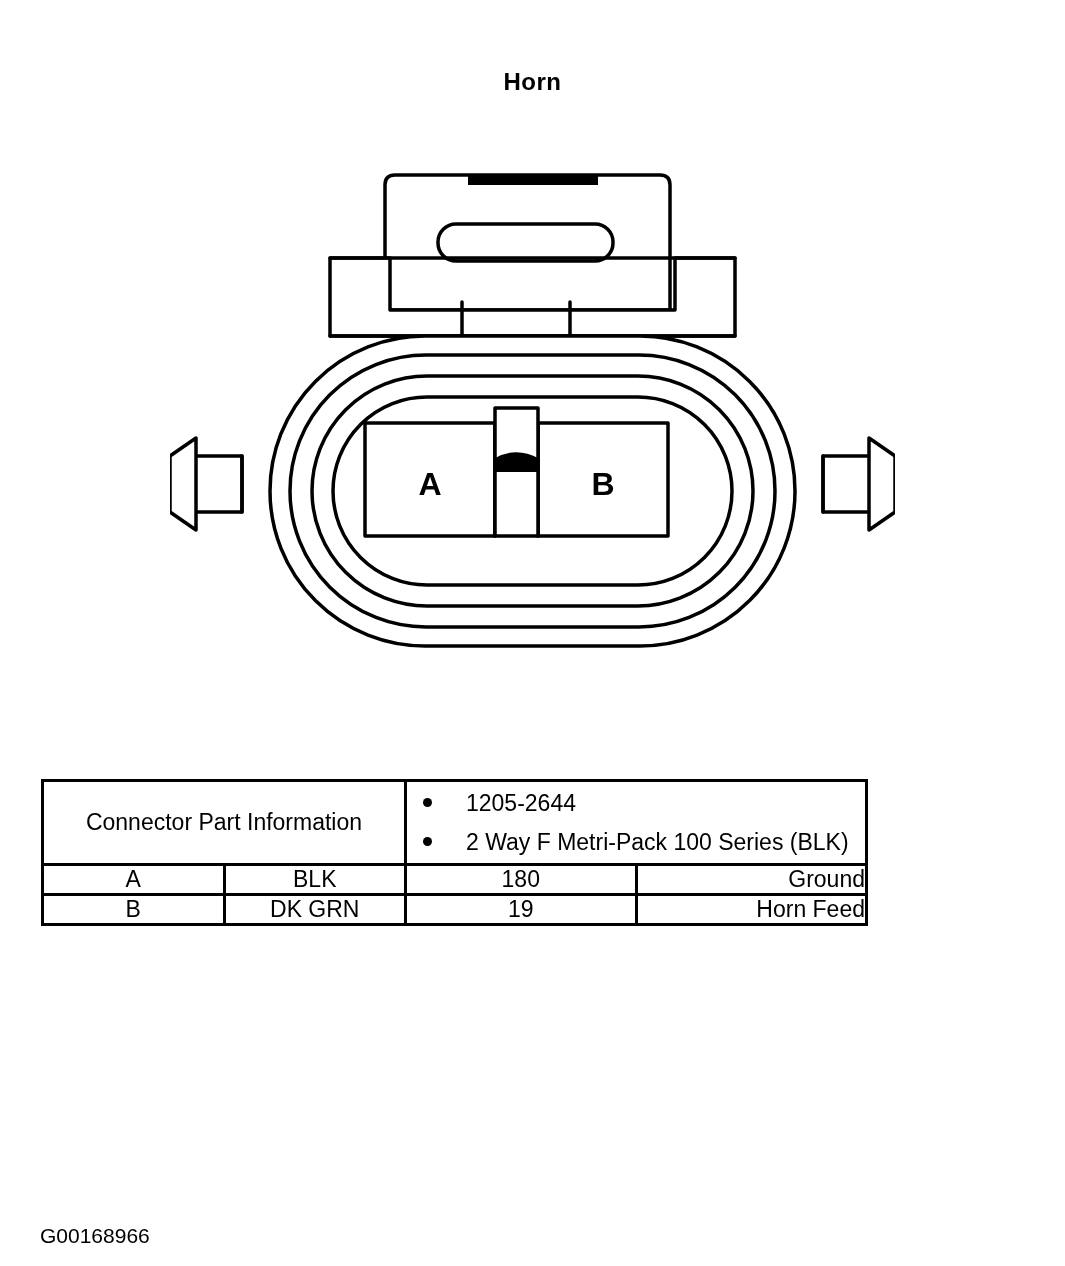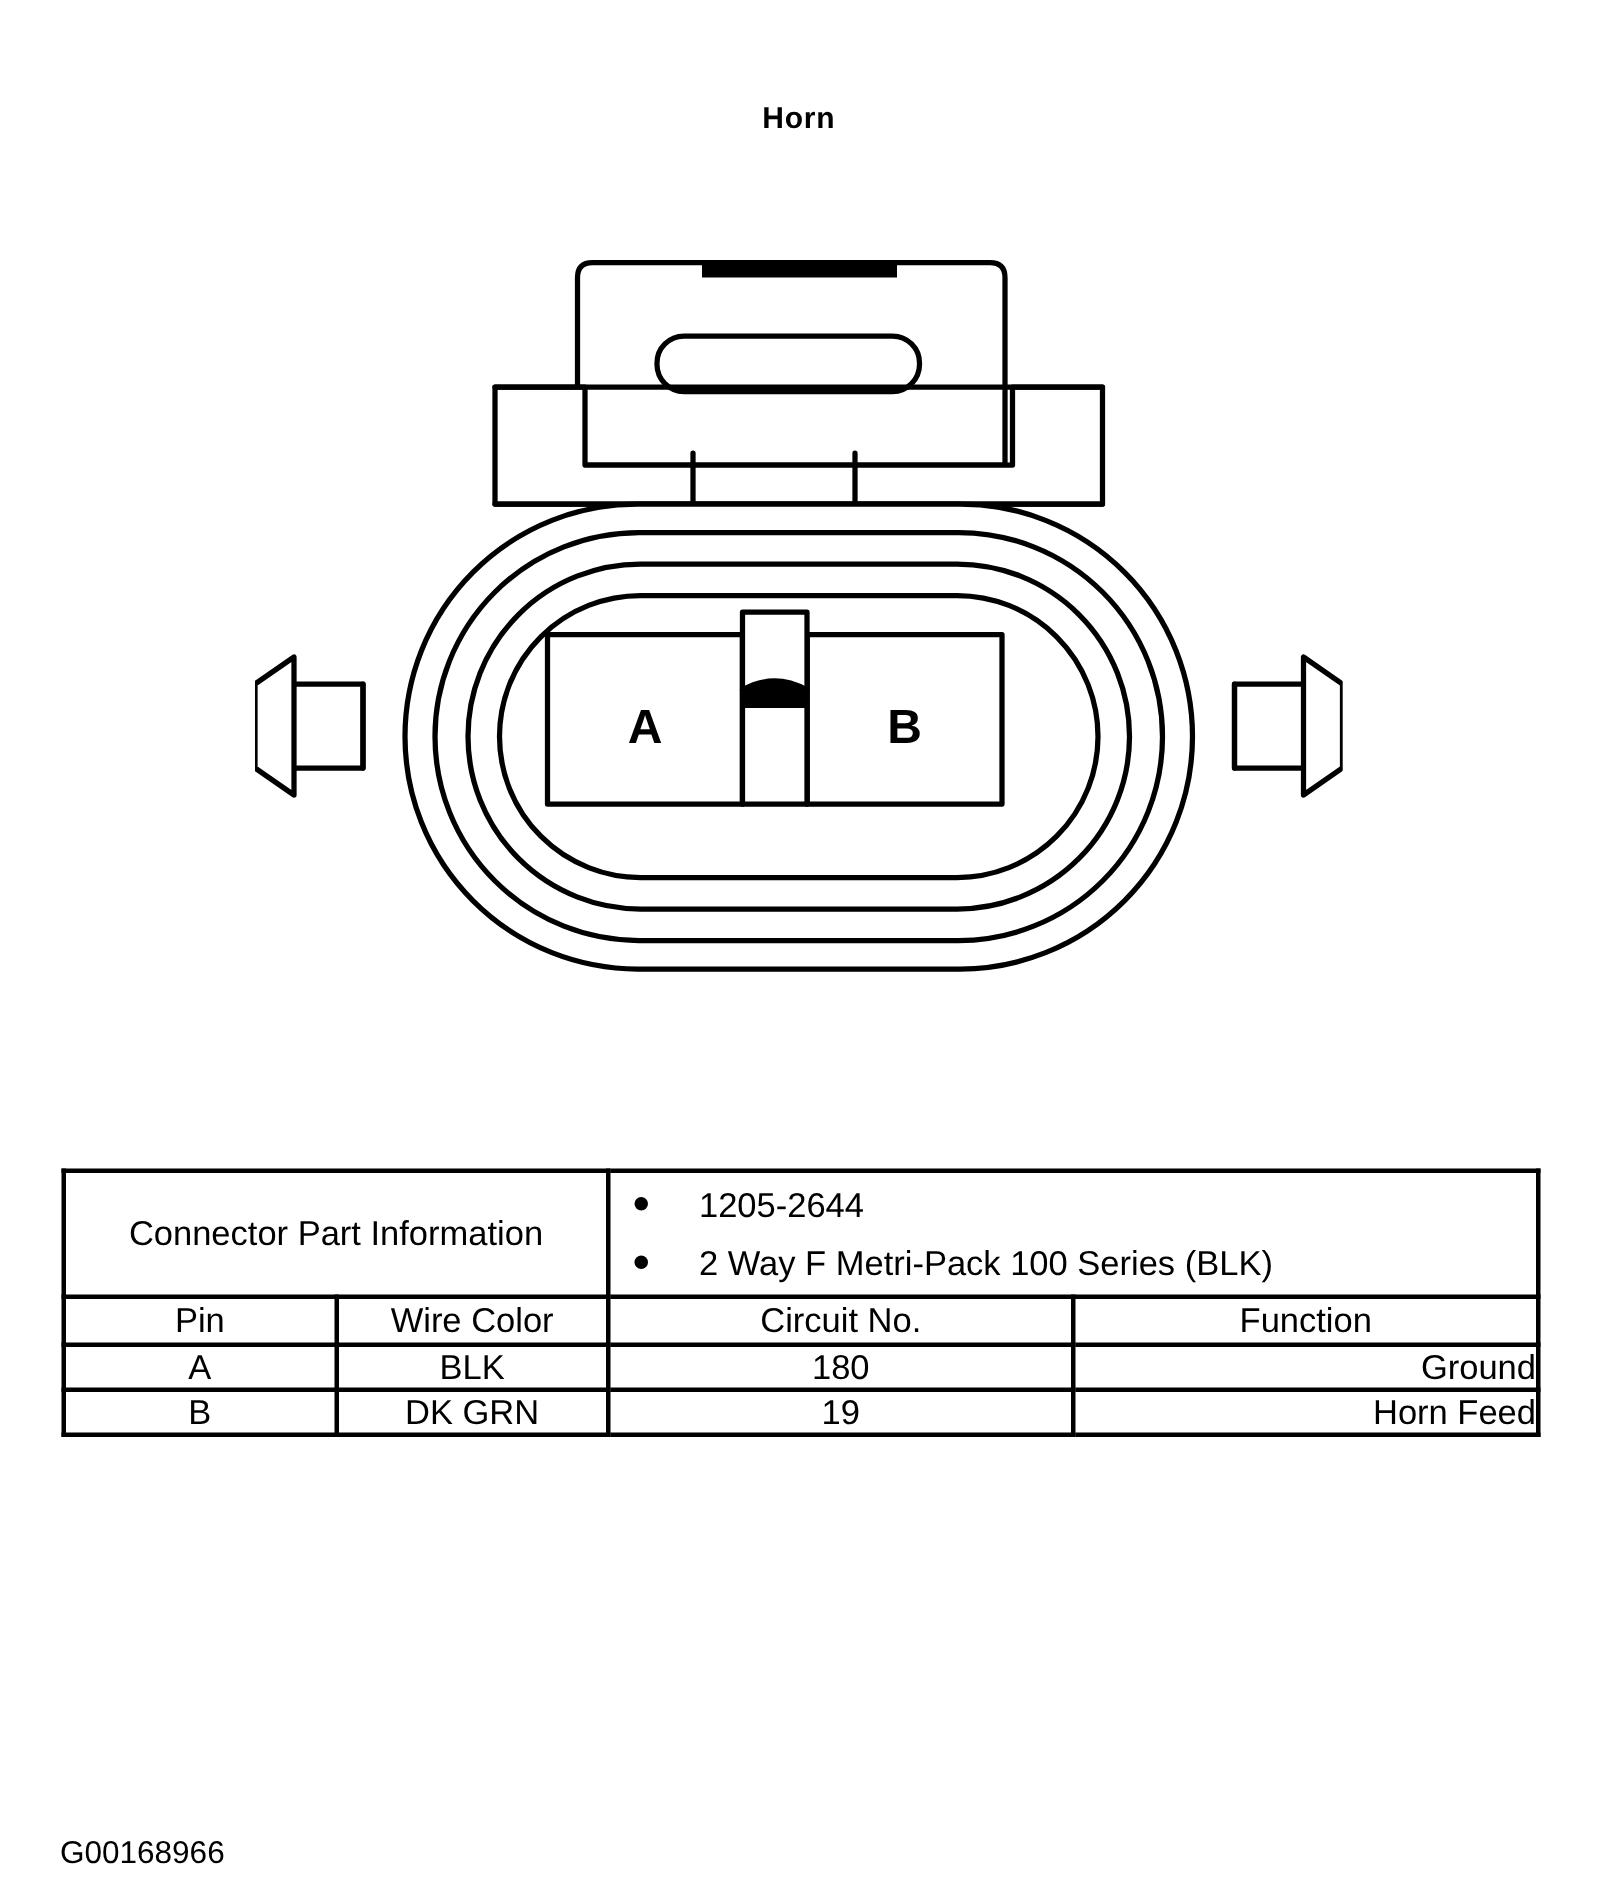--- a/index.html
+++ b/index.html
@@ -16,40 +16,40 @@
     overflow: hidden;
   }
 
   
   .page-title {
     position: absolute;
     top: 68px;
     left: 0;
     width: 1065px;
     text-align: center;
-    font-size: 20px;
+    font-size: 24px;
     font-weight: bold;
     letter-spacing: 0.5px;
   }
 
   
   .connector-figure {
     position: absolute;
     top: 150px;
     left: 170px;
     width: 725px;
     height: 540px;
   }
 
   
   .info-table {
     position: absolute;
     left: 41px;
     top: 779px;
-    width: 986px;
+    width: 827px;
     border-collapse: collapse;
     table-layout: fixed;
   }
   .info-table td, .info-table th {
     border: 3px solid #000;
     padding: 0;
     font-size: 23px;
     font-weight: normal;
     vertical-align: middle;
   }
@@ -172,26 +172,20 @@
 <table class="info-table">
   <tbody>
     <tr>
       <td class="cpi-label" colspan="2">Connector Part Information</td>
       <td class="cpi-bullets" colspan="2">
         <ul>
           <li>1205-2644</li>
           <li>2 Way F Metri-Pack 100 Series (BLK)</li>
         </ul>
       </td>
-    </tr>
-    <tr>
-      <th class="hdr-pin col-pin">Pin</th>
-      <th class="hdr-wire col-wire">Wire Color</th>
-      <th class="hdr-circuit col-circuit">Circuit No.</th>
-      <th class="hdr-func">Function</th>
     </tr>
     <tr>
       <td class="cell-pin">A</td>
       <td class="cell-wire">BLK</td>
       <td class="cell-circuit">180</td>
       <td class="cell-func">Ground</td>
     </tr>
     <tr>
       <td class="cell-pin">B</td>
       <td class="cell-wire">DK GRN</td>

